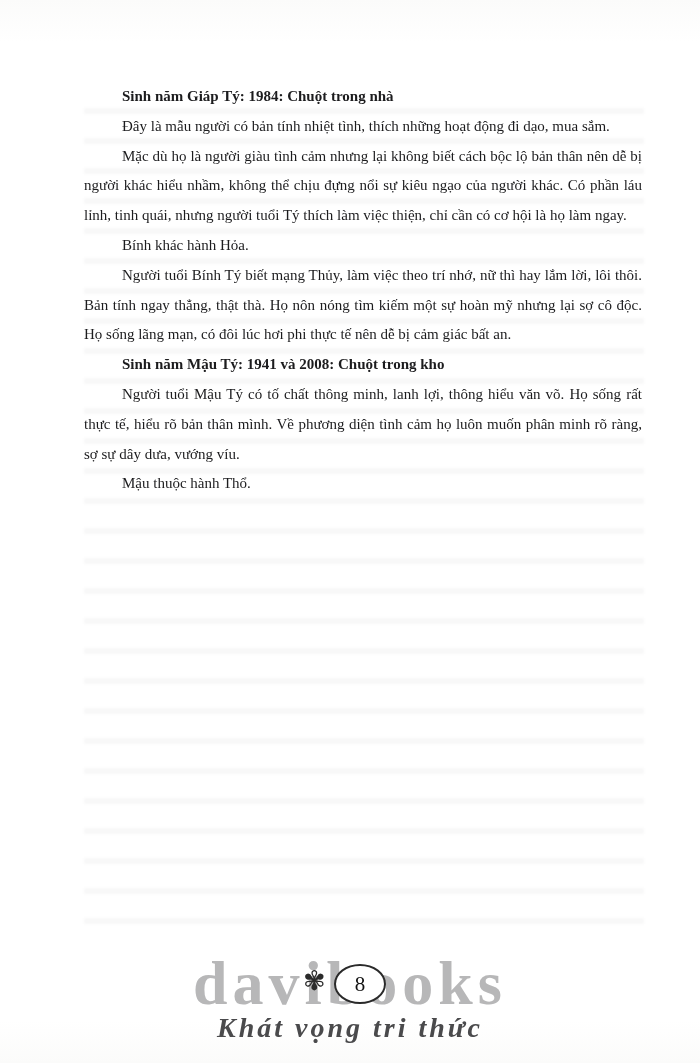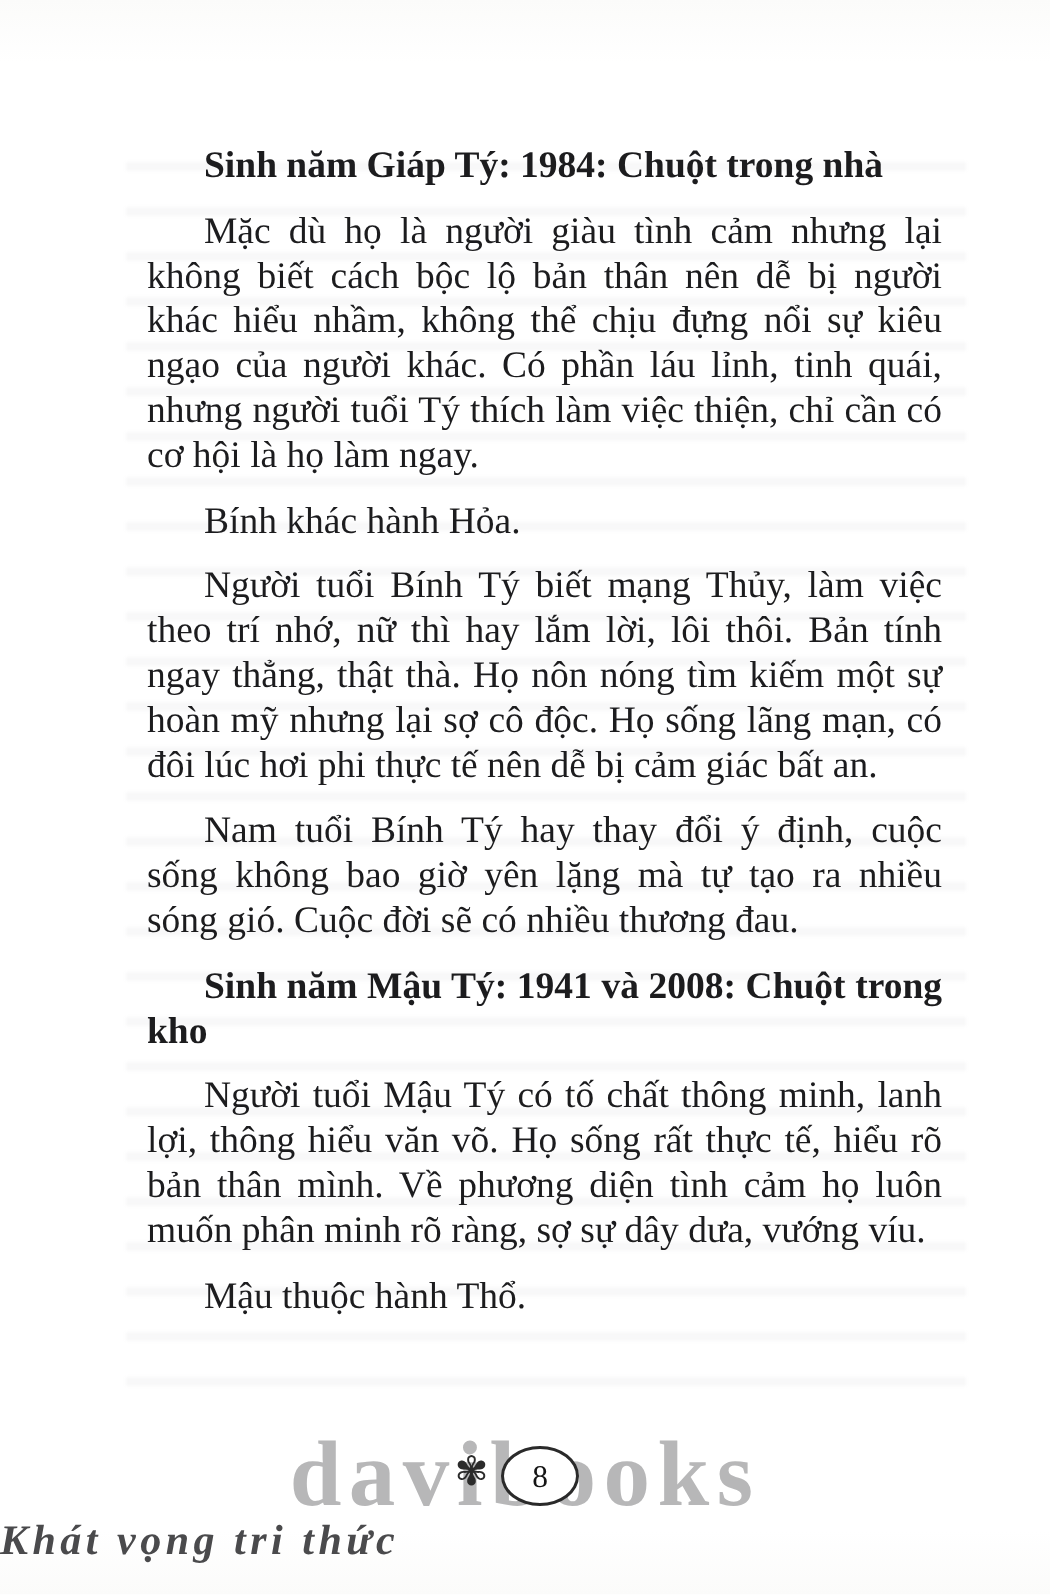--- a/index.html
+++ b/index.html
@@ -40,24 +40,24 @@
     left: 84px;
     top: 82px;
     width: 558px;
     font-size: 19.5px;
     line-height: 29.8px;
     color: #1c1c1e;
     text-align: justify;
   }
   .text-block p,
   .text-block h2 {
-    margin: 14px;
+    margin: 0;
     padding: 0;
     text-indent: 38px;
-    font-size: 25px;
+    font-size: 15px;
     line-height: 29.8px;
   }
   .text-block h2 {
     font-weight: bold;
   }
   .footer {
     position: absolute;
     left: 0;
     top: 940px;
     width: 700px;
@@ -100,43 +100,43 @@
     justify-content: center;
     font-size: 21px;
     color: #141414;
     z-index: 2;
   }
   .tagline {
     position: absolute;
     left: 0;
     top: 72px;
     width: 700px;
-    text-align: left;
+    text-align: center;
     font-family: "Liberation Serif", serif;
     font-style: italic;
     font-weight: bold;
     font-size: 28px;
     letter-spacing: 3px;
     color: #4a4a4c;
     z-index: 2;
   }
 </style>
 </head>
 <body>
 
 <div class="page">
   <div class="bleed"></div>
 
   <div class="text-block">
     <h2>Sinh năm Giáp Tý: 1984: Chuột trong nhà</h2>
+    <p>Đây là mẫu người có bản tính nhiệt tình, thích những hoạt động đi dạo, mua sắm.</p>
     <p>Mặc dù họ là người giàu tình cảm nhưng lại không biết cách bộc lộ bản thân nên dễ bị người khác hiểu nhầm, không thể chịu đựng nổi sự kiêu ngạo của người khác. Có phần láu lỉnh, tinh quái, nhưng người tuổi Tý thích làm việc thiện, chỉ cần có cơ hội là họ làm ngay.</p>
 
     <p>Bính khác hành Hỏa.</p>
     <p>Người tuổi Bính Tý biết mạng Thủy, làm việc theo trí nhớ, nữ thì hay lắm lời, lôi thôi. Bản tính ngay thẳng, thật thà. Họ nôn nóng tìm kiếm một sự hoàn mỹ nhưng lại sợ cô độc. Họ sống lãng mạn, có đôi lúc hơi phi thực tế nên dễ bị cảm giác bất an.</p>
-    <p>Nam tuổi Bính Tý hay thay đổi ý định, cuộc sống không bao giờ yên lặng mà tự tạo ra nhiều sóng gió. Cuộc đời sẽ có nhiều thương đau.</p>
 
     <h2>Sinh năm Mậu Tý: 1941 và 2008: Chuột trong kho</h2>
     <p>Người tuổi Mậu Tý có tố chất thông minh, lanh lợi, thông hiểu văn võ. Họ sống rất thực tế, hiểu rõ bản thân mình. Về phương diện tình cảm họ luôn muốn phân minh rõ ràng, sợ sự dây dưa, vướng víu.</p>
     <p>Mậu thuộc hành Thổ.</p>
   </div>
 
   <div class="footer">
     <div class="watermark">davibooks</div>
     <span class="flower-icon">✾</span>
     <div class="page-number-oval">

